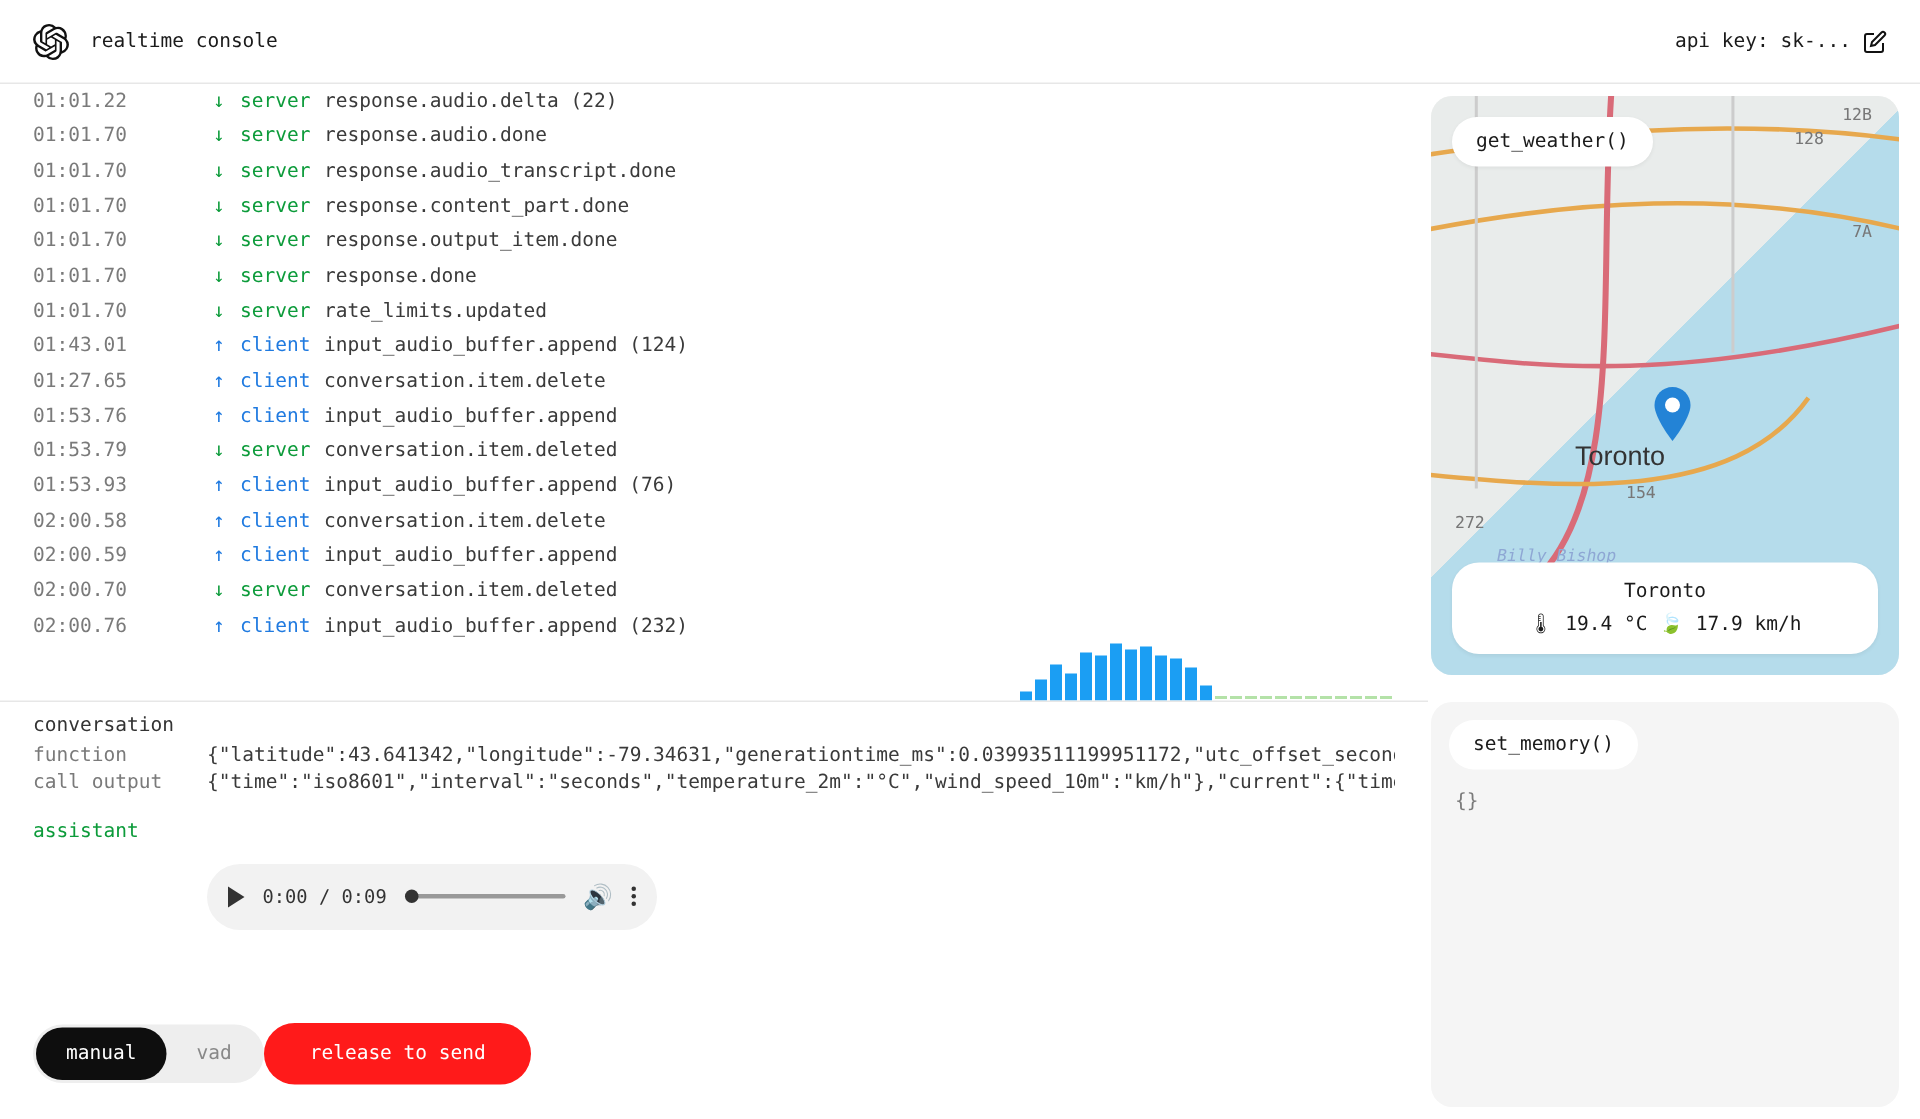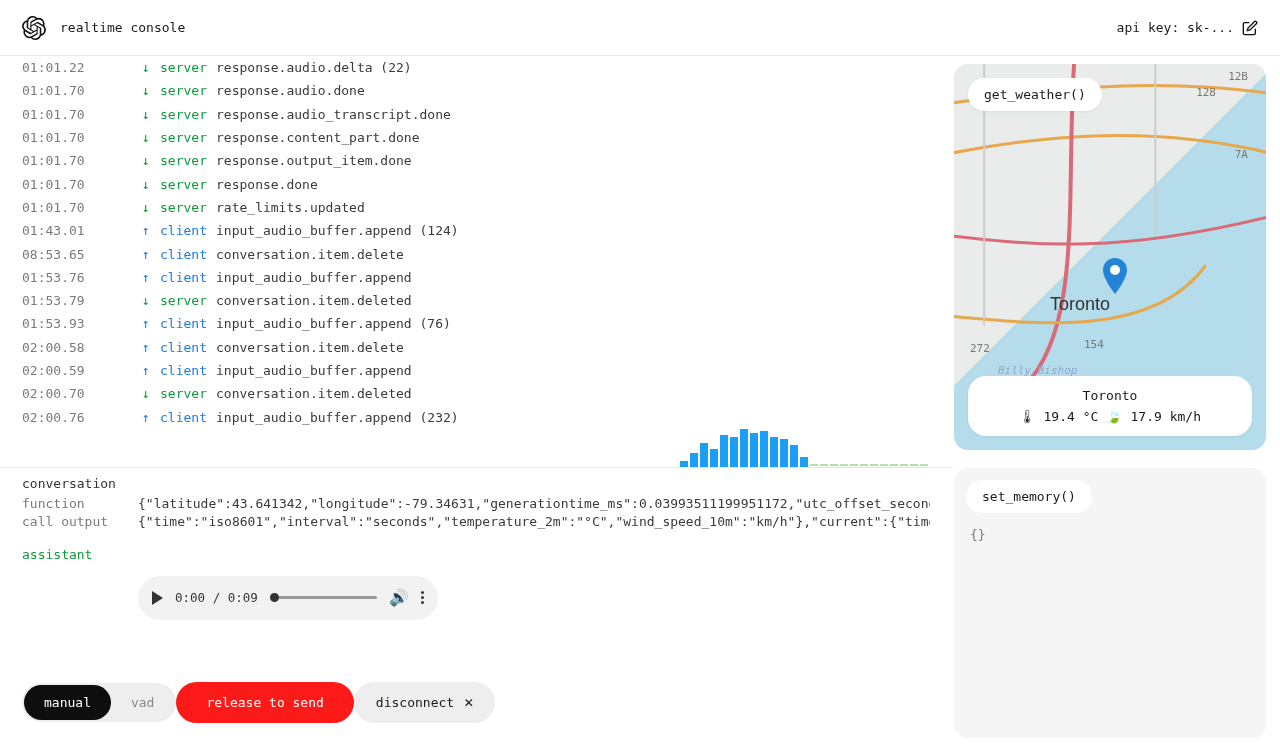--- a/index.html
+++ b/index.html
@@ -284,21 +284,21 @@
             <span class="event-source src-server">server</span>
             <span class="event-name">rate_limits.updated</span>
           </div>
           <div class="event-row">
             <span class="event-time">01:43.01</span>
             <span class="event-arrow arrow-up">↑</span>
             <span class="event-source src-client">client</span>
             <span class="event-name">input_audio_buffer.append (124)</span>
           </div>
           <div class="event-row">
-            <span class="event-time">08:53.65</span>
+            <span class="event-time">01:27.65</span>
             <span class="event-arrow arrow-up">↑</span>
             <span class="event-source src-client">client</span>
             <span class="event-name">conversation.item.delete</span>
           </div>
           <div class="event-row">
             <span class="event-time">01:53.76</span>
             <span class="event-arrow arrow-up">↑</span>
             <span class="event-source src-client">client</span>
             <span class="event-name">input_audio_buffer.append</span>
           </div>
@@ -393,45 +393,41 @@
           </div>
       </div>
     </div>
 
     <div class="bottom-bar">
       <div class="toggle-group">
         <button class="toggle-btn active">manual</button>
         <button class="toggle-btn">vad</button>
       </div>
       <button class="send-btn">release to send</button>
-      <button class="disconnect-btn">
-        <span>disconnect</span>
-        <span class="x-icon">✕</span>
-      </button>
     </div>
 
   </div>
 
   <div class="right-col">
 
     <div class="card map-card">
       <div class="map-bg"></div>
       <svg class="map-roads" viewBox="0 0 310 386" preserveAspectRatio="none">
         <path d="M-10 40 C 60 30, 180 10, 320 30" stroke="#e7a84d" stroke-width="3" fill="none"></path>
         <path d="M-10 90 C 90 70, 200 60, 320 90" stroke="#e7a84d" stroke-width="3" fill="none"></path>
         <path d="M120 -10 C 110 120, 130 260, 70 320" stroke="#d96b78" stroke-width="4" fill="none"></path>
         <path d="M-10 170 C 80 180, 160 190, 320 150" stroke="#d96b78" stroke-width="3" fill="none"></path>
         <path d="M-10 250 C 90 260, 200 270, 250 200" stroke="#e7a84d" stroke-width="3" fill="none"></path>
         <path d="M30 -10 L 30 260" stroke="#ccc" stroke-width="2"></path>
         <path d="M200 -10 L 200 170" stroke="#ccc" stroke-width="2"></path>
       </svg>
       <span class="map-label" style="right:18px; top:6px;">12B</span>
       <span class="map-label" style="right:50px; top:22px;">128</span>
       <span class="map-label" style="right:18px; top:84px;">7A</span>
-      <span class="map-label" style="left:130px; top:274px;">154</span>
+      <span class="map-label" style="left:130px; top:258px;">154</span>
       <span class="map-label" style="left:16px; top:278px;">272</span>
       <span class="map-label" style="left:44px; top:300px; color:#8ea7d4; white-space:pre; text-align:center; font-style:italic;">Billy Bishop
 Toronto
 City Airport</span>
       <div class="map-city">Toronto</div>
       <svg class="map-pin" viewBox="0 0 24 36">
           <path fill="#2383d6" d="M12 0C5.4 0 0 5.4 0 12c0 9 12 24 12 24s12-15 12-24C24 5.4 18.6 0 12 0z"></path>
           <circle cx="12" cy="12" r="5" fill="#fff"></circle>
         </svg>
 

